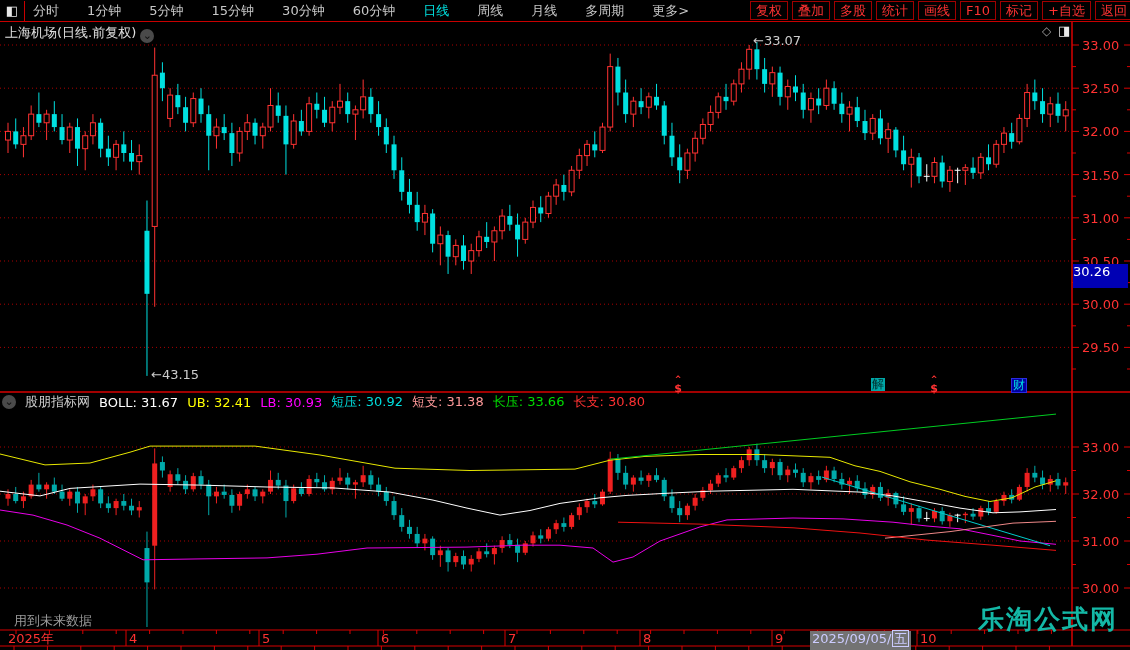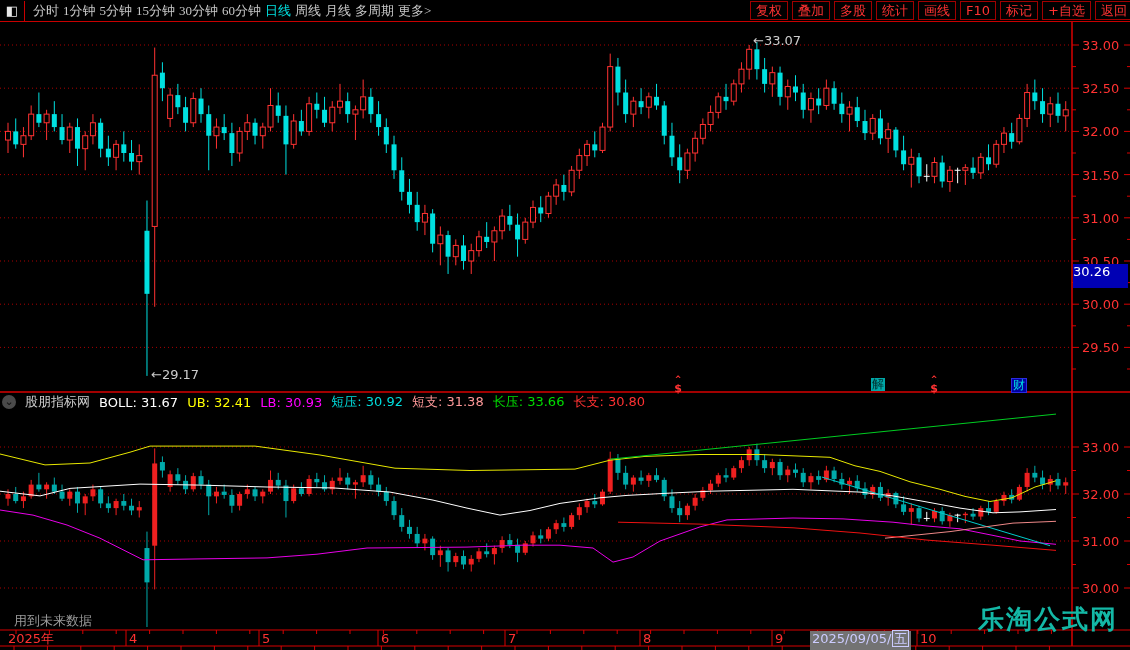--- a/index.html
+++ b/index.html
@@ -4,21 +4,21 @@
 <style>
   html,body{margin:0;padding:0;background:#000;}
   #screen{position:relative;width:1130px;height:650px;background:#000;overflow:hidden;
           font-family:"DejaVu Sans",sans-serif;}
   #chart{position:absolute;left:0;top:0;z-index:1;}
   
   .topbar{position:absolute;left:0;top:0;width:1130px;height:21px;z-index:5;
           background:#000;border-bottom:1px solid #c80000;display:flex;align-items:center;}
   .pane-box{width:24px;height:20px;display:flex;align-items:center;justify-content:center;
             border-right:1px solid #c80000;color:#e8e8e8;font-size:13px;}
-  #menuL{display:flex;align-items:center;gap:4px;padding-left:8px;font-family:Liberation Serif, serif;}
+  #menuL{display:flex;align-items:center;gap:28px;padding-left:8px;}
   #menuL .mi{color:#c8c8c8;font-size:13px;line-height:20px;white-space:nowrap;cursor:default;}
   #menuL .mi.active{color:#00e0e0;}
   #menuR{position:absolute;right:-3px;top:0;height:21px;display:flex;align-items:center;gap:4px;}
   #menuR .tb{color:#ff3232;font-size:13px;line-height:15px;border:1px solid #a00000;
              padding:1px 5px;white-space:nowrap;background:#000;}
   
   .titlerow{position:absolute;left:0;top:22px;width:1130px;height:19px;z-index:4;color:#e0e0e0;
             font-size:13px;}
   .titlerow .ttl{position:absolute;left:5px;top:2px;}
   .circ-ic{display:inline-block;width:14px;height:14px;border-radius:50%;background:#4a4a4a;
@@ -806,37 +806,43 @@
         <span class="tb">多股</span>
         <span class="tb">统计</span>
         <span class="tb">画线</span>
         <span class="tb">F10</span>
         <span class="tb">标记</span>
         <span class="tb">+自选</span>
         <span class="tb">返回</span>
       </div>
   </div>
 
+  <div class="titlerow">
+    <span class="ttl"><span>上海机场(日线.前复权)</span>
+      <span class="circ-ic">⌄</span></span>
+    <span class="dia">◇</span>
+    <span class="pane2">◨</span>
+  </div>
 
   <div class="legend">
     <span class="circ-ic">⌄</span>
     <span class="nm">股朋指标网</span>
     <span id="legend-fields" style="display:flex;gap:9px;align-items:center;">
         <span style="color: rgb(255, 255, 255);">BOLL: 31.67</span>
         <span style="color: rgb(255, 255, 0);">UB: 32.41</span>
         <span style="color: rgb(255, 0, 255);">LB: 30.93</span>
         <span style="color: rgb(0, 221, 221);">短压: 30.92</span>
         <span style="color: rgb(255, 153, 153);">短支: 31.38</span>
         <span style="color: rgb(0, 221, 0);">长压: 33.66</span>
         <span style="color: rgb(255, 50, 50);">长支: 30.80</span>
       </span>
   </div>
 
   <div class="anno" style="left:753px;top:33px;">←33.07</div>
-  <div class="anno" style="left:151px;top:367px;">←29.17</div>
+  <div class="anno" style="left:151px;top:367px;">←43.15</div>
 
   <div class="price-tag">30.26</div>
 
   <div class="date-tag"><span>2025/09/05/</span><span class="wd">五</span></div>
 
   <div id="markers">
       <div class="mk dollar" style="left: 672px; top: 378px;"><span class="hat">^</span>$</div>
       <div class="mk badge-jie" style="left: 871px; top: 378px;">解</div>
       <div class="mk dollar" style="left: 928px; top: 378px;"><span class="hat">^</span>$</div>
       <div class="mk badge-cai" style="left: 1011px; top: 378px;">财</div>

